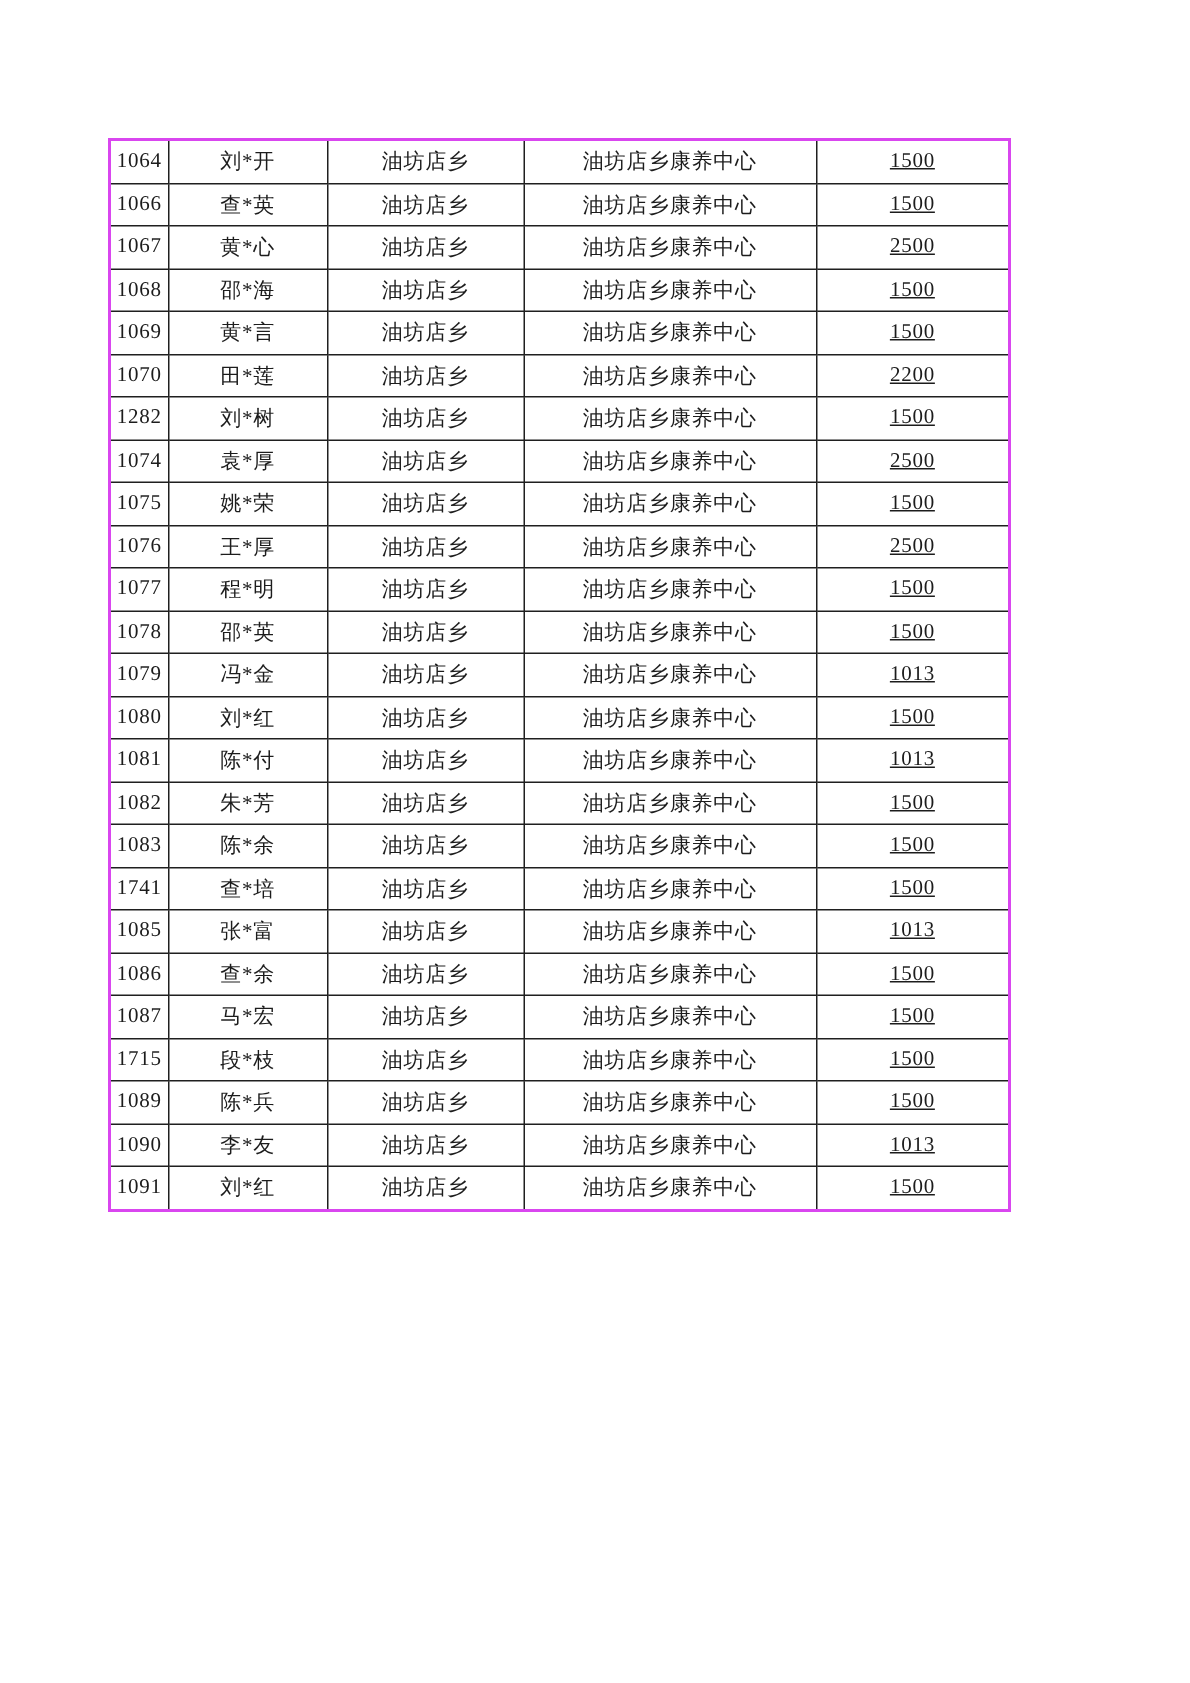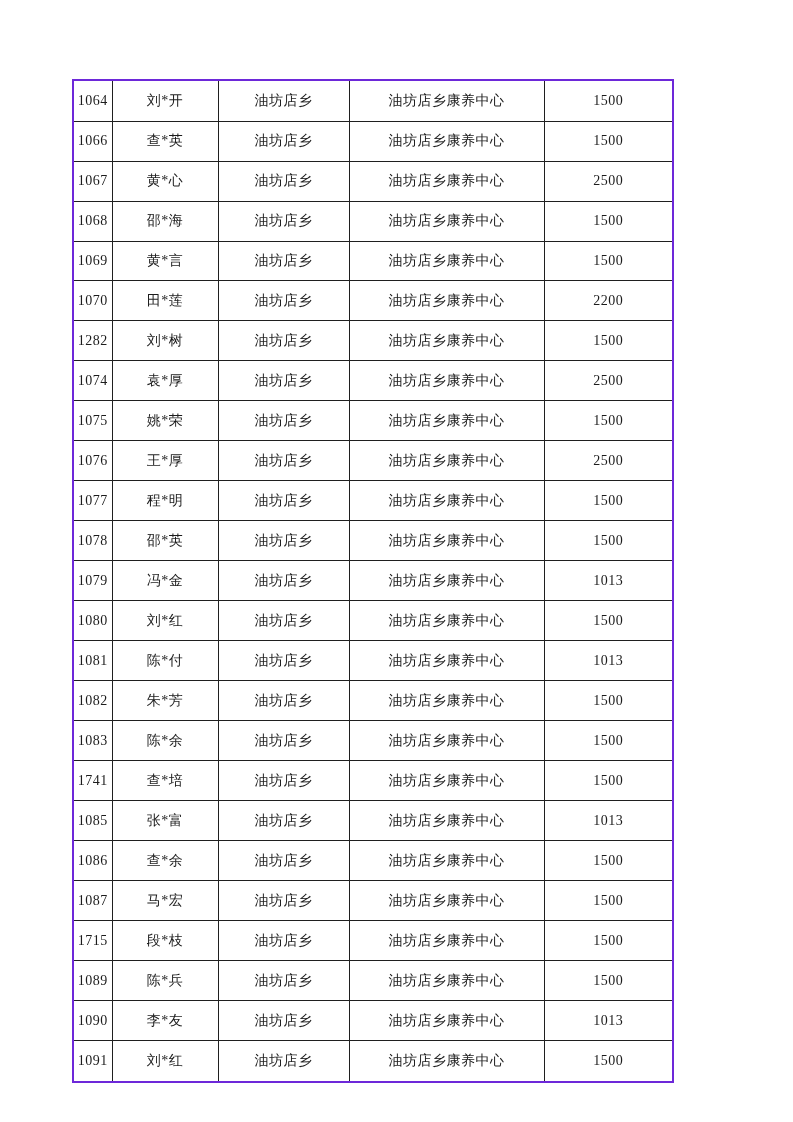--- a/index.html
+++ b/index.html
@@ -10,41 +10,41 @@
   .page {
     position: relative;
     width: 793px;
     height: 1122px;
     background: #ffffff;
     overflow: hidden;
   }
   table.benefit-table {
     position: absolute;
     left: 72px;
-    top: 79px;
+    top: 92px;
     width: 600px;
-    height: 1004px;
+    height: 716px;
     border-collapse: collapse;
     table-layout: fixed;
-    border: 2px solid #6d28d9;
+    border: 2px solid #d946ef;
   }
   table.benefit-table td {
     border: 1.5px solid #1f1f1f;
     text-align: center;
     vertical-align: middle;
     padding: 0;
     font-family: "Liberation Serif", "DejaVu Serif", serif;
     font-size: 14px;
     color: #1c1c1c;
     letter-spacing: 0.5px;
     white-space: nowrap;
     overflow: hidden;
   }
   td.col-serial { font-size: 13.5px; letter-spacing: 0; }
-  td.col-amount { font-size: 13.5px; letter-spacing: 0; }
+  td.col-amount { font-size: 13.5px; letter-spacing: 0; text-decoration: underline; }
 </style>
 </head>
 <body>
 
 <div class="page">
   <table class="benefit-table">
     <colgroup>
       <col style="width:39px">
       <col style="width:106px">
       <col style="width:131px">

